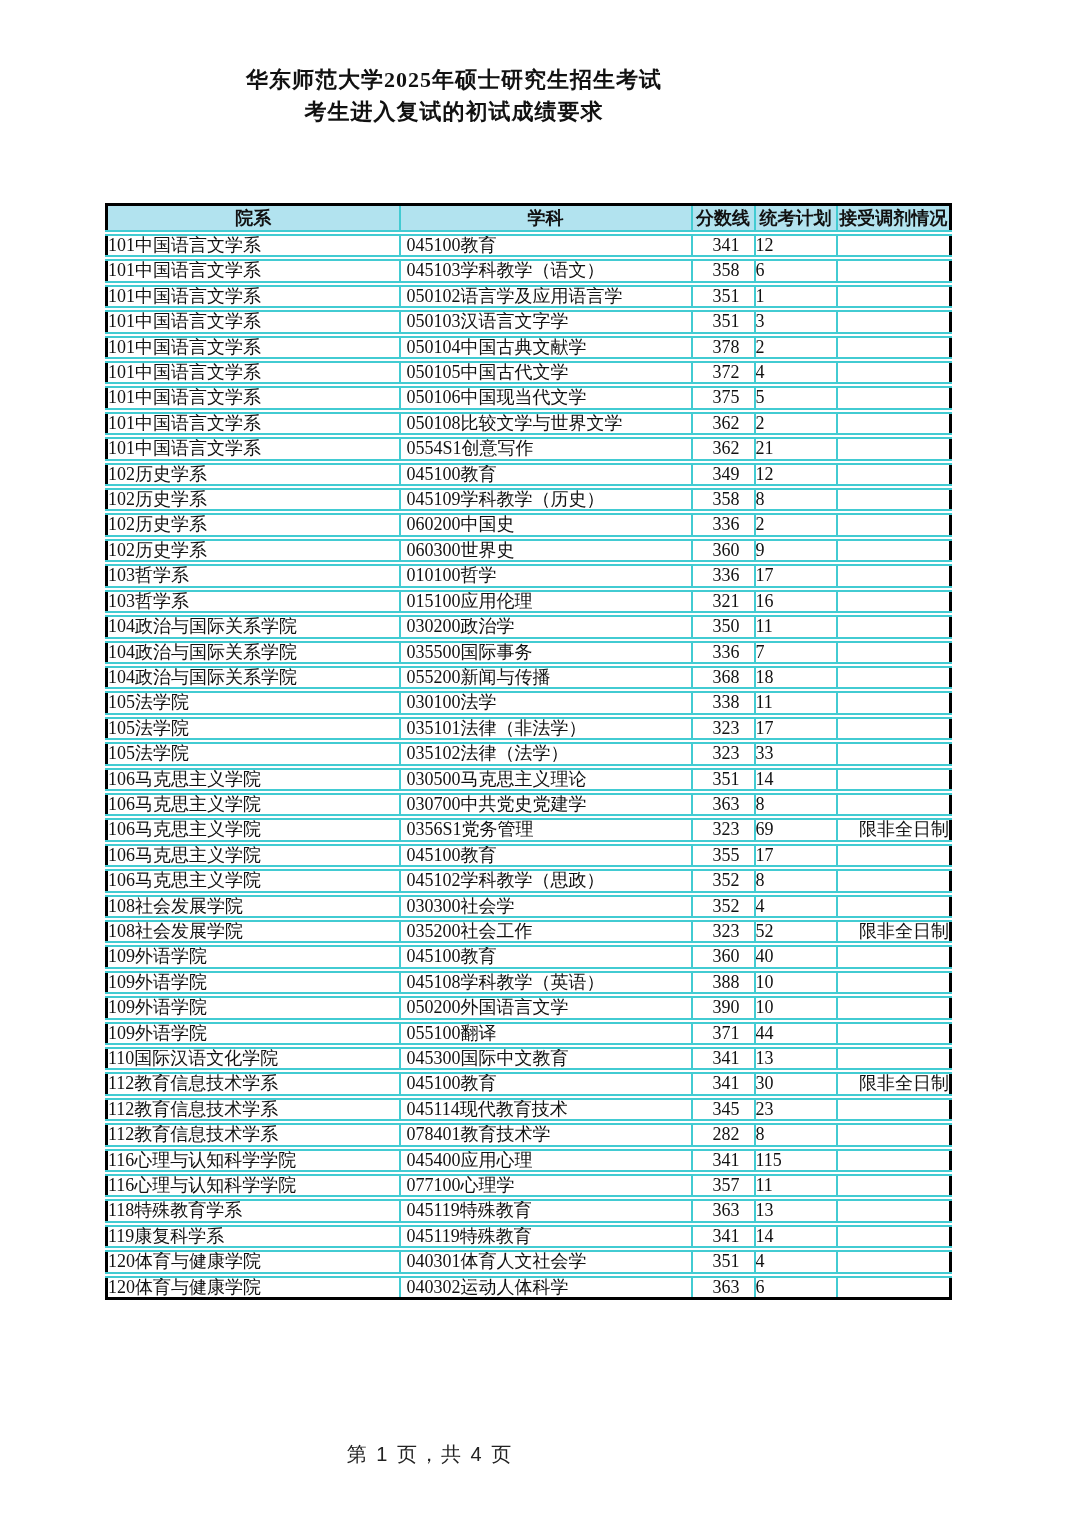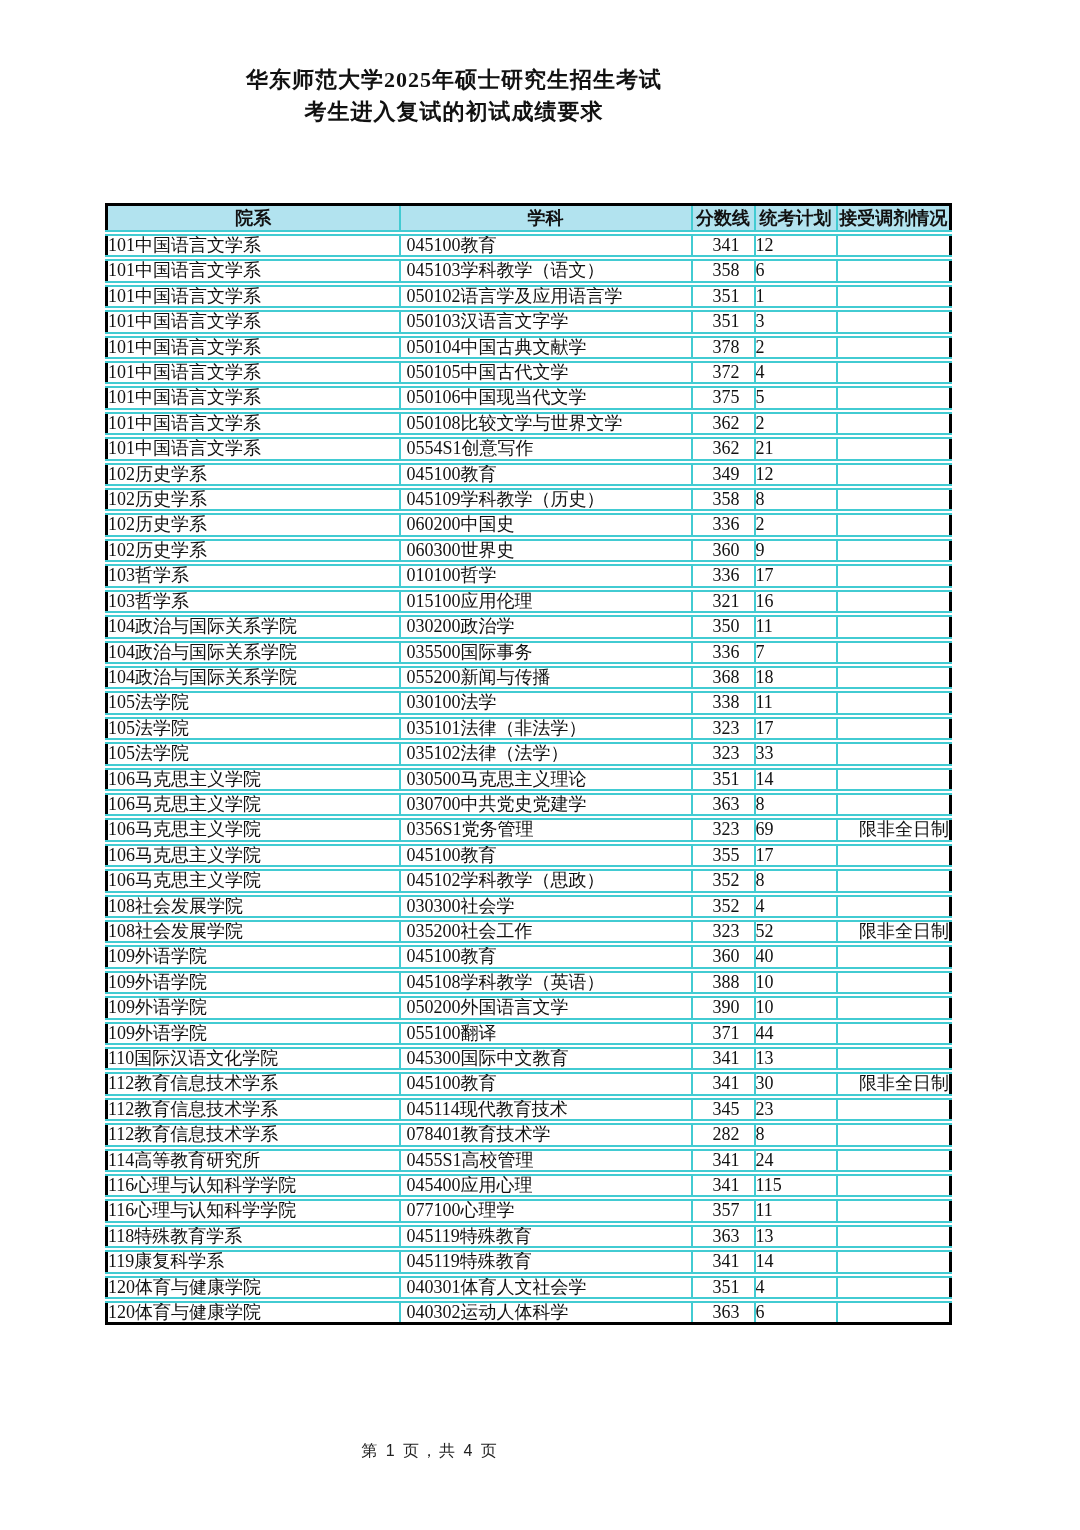--- a/index.html
+++ b/index.html
@@ -59,21 +59,21 @@
   td.c0 { text-align: left;  padding-left: 0; }
   td.c1 { text-align: left;  padding-left: 6px; }
   td.c2 { text-align: right; padding-right: 14px; }
   td.c3 { padding-right: 0; }
   td.c4 { text-align: right;  padding-left: 20px; }
   .footer {
     position: absolute;
     top: 1441px; left: 0; width: 860px;
     text-align: center;
     font-family: "Liberation Sans", sans-serif;
-    font-size: 16px;
+    font-size: 20px;
     color: #222;
     letter-spacing: 2px;
   }
   .watermark {
     position: absolute;
     top: 1532px;
     right: 22px;
     font-family: "Liberation Sans", sans-serif;
     font-size: 24px;
     font-weight: bold;
@@ -356,27 +356,20 @@
           <td class="c4"></td>
         </tr>
         <tr>
           <td class="c0">112教育信息技术学系</td>
           <td class="c1">078401教育技术学</td>
           <td class="c2">282</td>
           <td class="c3">8</td>
           <td class="c4"></td>
         </tr>
         <tr>
-          <td class="c0">114高等教育研究所</td>
-          <td class="c1">0455S1高校管理</td>
-          <td class="c2">341</td>
-          <td class="c3">24</td>
-          <td class="c4"></td>
-        </tr>
-        <tr>
           <td class="c0">116心理与认知科学学院</td>
           <td class="c1">045400应用心理</td>
           <td class="c2">341</td>
           <td class="c3">115</td>
           <td class="c4"></td>
         </tr>
         <tr>
           <td class="c0">116心理与认知科学学院</td>
           <td class="c1">077100心理学</td>
           <td class="c2">357</td>

